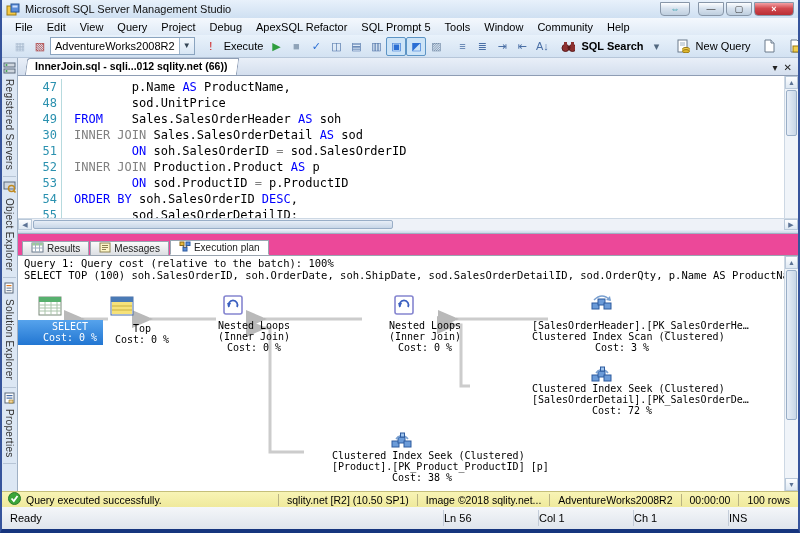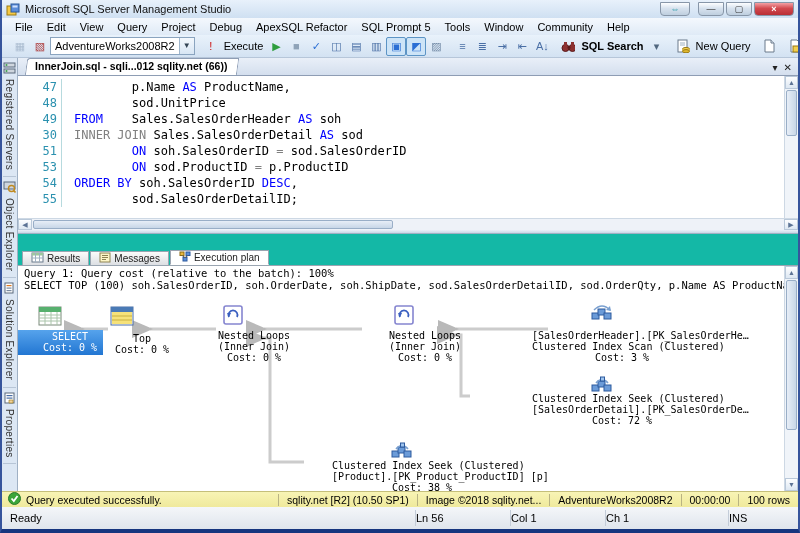--- a/index.html
+++ b/index.html
@@ -62,21 +62,21 @@
   .vscroll { width:14px; background:#f0f4f9; border-left:1px solid #cdd8e4; display:flex; flex-direction:column; }
   .sb-btn { height:13px; background:linear-gradient(#fdfeff,#dde7f2); border:1px solid #b9c8d9; color:#5c7395; font-size:7px; text-align:center; line-height:12px; }
   .sb-thumb-v { margin:1px; height:46px; background:linear-gradient(90deg,#e7eef7,#c8d6e7); border:1px solid #99aec7; border-radius:2px; }
   .hscroll { height:12px; background:#eef2f8; border-top:1px solid #cdd8e4; display:flex; flex:0 0 auto; }
   .sb-btn-h { width:14px; height:100%; background:linear-gradient(#fdfeff,#dde7f2); border:1px solid #b9c8d9; color:#5c7395; font-size:7px; text-align:center; line-height:10px; }
   .sb-thumb-h { width:360px; margin:1px; background:linear-gradient(#e7eef7,#c8d6e7); border:1px solid #99aec7; border-radius:2px; }
   .hs-track { flex:1; }
   .splitter { height:4px; background:linear-gradient(#eaf0f8,#c9d7e8); border-bottom:1px solid #9fb0c4; flex:0 0 auto; }
 
   
-  .rtabs { height:31px; background:#14b8a6; display:flex; align-items:flex-end; padding-left:4px; flex:0 0 auto; }
+  .rtabs { height:21px; background:#ec4899; display:flex; align-items:flex-end; padding-left:4px; flex:0 0 auto; }
   .rtab { height:14px; display:flex; align-items:center; gap:3px; padding:0 8px; font-size:10px;
           background:linear-gradient(#fbfbfa,#dcdfe3); border:1px solid #9aa5b1; border-bottom:none; margin-right:1px; color:#222; }
   .rtab.active { background:#fff; height:15px; border-bottom:1px solid #fff; }
 
   
   .planrow { flex:1; display:flex; min-height:0; border-top:1px solid #9aa5b1; }
   .plan-panel { position:relative; flex:1; background:#fff; overflow:hidden;
                 font-family:"DejaVu Sans Mono","Liberation Mono",monospace; }
   .plan-h1 { position:absolute; left:6px; top:1px; font-size:10.5px; white-space:nowrap; }
   .plan-h2 { position:absolute; left:6px; top:13px; font-size:10.5px; white-space:nowrap; }
@@ -88,21 +88,21 @@
   .selbox .ptext { color:#fff; }
   svg.edges { position:absolute; left:0; top:0; width:100%; height:100%; }
 
   
   .okbar { height:16px; background:linear-gradient(#f8f4b5,#efe99c); border-top:1px solid #c5bf7a; display:flex; align-items:center; font-size:10.5px; flex:0 0 auto; }
   .okbar .msg { flex:1; display:flex; align-items:center; gap:5px; padding-left:6px; }
   .okseg { padding:0 8px; border-left:1px solid #b9b383; white-space:nowrap; }
   .statusbar { height:22px; background:linear-gradient(#f4f6f9,#dfe5ec); display:flex; align-items:center; font-size:11px; flex:0 0 auto; }
   .statusbar .ready { flex:1; padding-left:8px; }
   .stseg { width:95px; border-left:1px solid #c3ccd8; height:16px; line-height:16px; }
-  .stseg.last { width:70px;margin-left:28px; }
+  .stseg.last { width:70px; }
 </style>
 </head>
 <body>
 
 <div class="window">
 
   <div class="titlebar">
     <span class="app-ic">
         <svg xmlns="http://www.w3.org/2000/svg" width="14" height="13">
           <rect x="1" y="3" width="9" height="9" fill="#f6c944" stroke="#9a7a12"></rect>
@@ -263,20 +263,24 @@
               <span class="lnum">49</span>
               <span class="ctext"><span class="tok-k">FROM</span><span class="tok-p">    Sales.SalesOrderHeader </span><span class="tok-k">AS</span><span class="tok-p"> soh</span></span>
             </div>
             <div class="cline">
               <span class="lnum">30</span>
               <span class="ctext"><span class="tok-g">INNER JOIN</span><span class="tok-p"> Sales.SalesOrderDetail </span><span class="tok-k">AS</span><span class="tok-p"> sod</span></span>
             </div>
             <div class="cline">
               <span class="lnum">51</span>
               <span class="ctext"><span class="tok-p">        </span><span class="tok-k">ON</span><span class="tok-p"> soh.SalesOrderID </span><span class="tok-g">=</span><span class="tok-p"> sod.SalesOrderID</span></span>
+            </div>
+            <div class="cline">
+              <span class="lnum">52</span>
+              <span class="ctext"><span class="tok-g">INNER JOIN</span><span class="tok-p"> Production.Product </span><span class="tok-k">AS</span><span class="tok-p"> p</span></span>
             </div>
             <div class="cline">
               <span class="lnum">53</span>
               <span class="ctext"><span class="tok-p">        </span><span class="tok-k">ON</span><span class="tok-p"> sod.ProductID </span><span class="tok-g">=</span><span class="tok-p"> p.ProductID</span></span>
             </div>
             <div class="cline">
               <span class="lnum">54</span>
               <span class="ctext"><span class="tok-k">ORDER BY</span><span class="tok-p"> soh.SalesOrderID </span><span class="tok-k">DESC</span><span class="tok-p">,</span></span>
             </div>
             <div class="cline">

